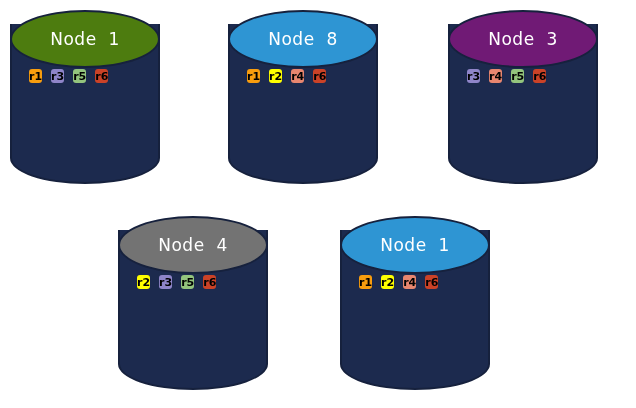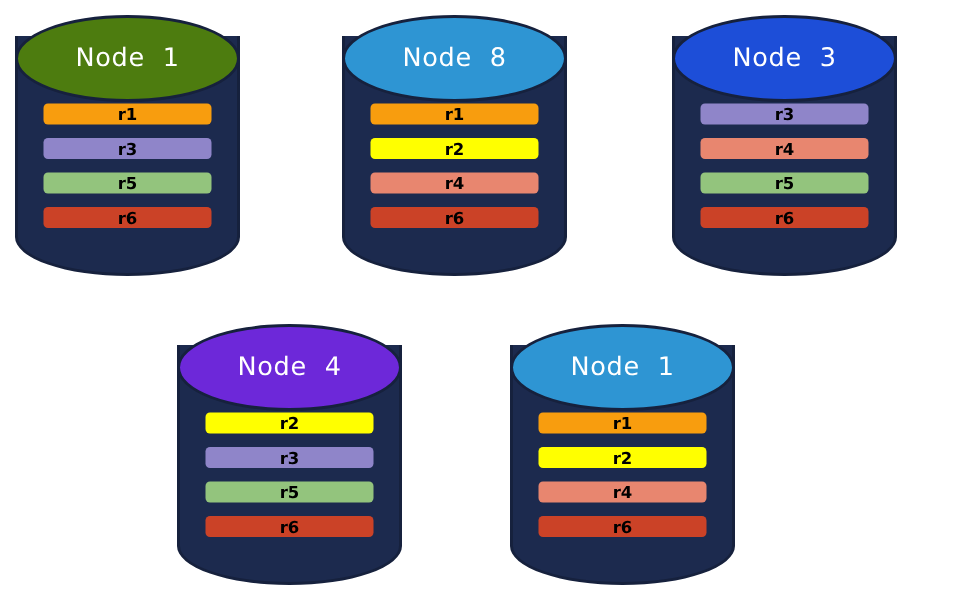--- a/index.html
+++ b/index.html
@@ -79,21 +79,21 @@
     line-height: 1;
   }
 
   
   .replica-stack {
     position: absolute;
     left: 19px;
     top: 63px;
     width: 112px;
     display: flex;
-    flex-direction: column;
+    flex-direction: row;
     gap: 9px;
   }
 
   .replica-bar {
     height: 14px;
     border-radius: 3px;
     display: flex;
     align-items: center;
     justify-content: center;
     box-sizing: border-box;
@@ -148,42 +148,42 @@
           <span class="replica-label" style="color: rgb(0, 0, 0);">r4</span>
         </div>
         <div class="replica-bar" style="background: rgb(203, 66, 39);">
           <span class="replica-label" style="color: rgb(0, 0, 0);">r6</span>
         </div>
       </div>
     </div>
     <div class="node" style="left: 448px; top: 6px;">
       <div class="node-body" style="background: rgb(28, 42, 78); border-color: rgb(22, 33, 61);"></div>
       <div class="node-body-top-cover" style="background: rgb(28, 42, 78); border-color: rgb(22, 33, 61);"></div>
-      <div class="node-cap" style="background: #1d4ed8; border-color: rgb(22, 33, 61);">
+      <div class="node-cap" style="background: #701a75; border-color: rgb(22, 33, 61);">
         <div class="node-title" style="color: rgb(255, 255, 255);">Node  3</div>
       </div>
       <div class="replica-stack">
         <div class="replica-bar" style="background: rgb(143, 133, 201);">
           <span class="replica-label" style="color: rgb(0, 0, 0);">r3</span>
         </div>
         <div class="replica-bar" style="background: rgb(232, 134, 111);">
           <span class="replica-label" style="color: rgb(0, 0, 0);">r4</span>
         </div>
         <div class="replica-bar" style="background: rgb(147, 196, 125);">
           <span class="replica-label" style="color: rgb(0, 0, 0);">r5</span>
         </div>
         <div class="replica-bar" style="background: rgb(203, 66, 39);">
           <span class="replica-label" style="color: rgb(0, 0, 0);">r6</span>
         </div>
       </div>
     </div>
     <div class="node" style="left: 118px; top: 212px;">
       <div class="node-body" style="background: rgb(28, 42, 78); border-color: rgb(22, 33, 61);"></div>
       <div class="node-body-top-cover" style="background: rgb(28, 42, 78); border-color: rgb(22, 33, 61);"></div>
-      <div class="node-cap" style="background: #6d28d9; border-color: rgb(22, 33, 61);">
+      <div class="node-cap" style="background: #737373; border-color: rgb(22, 33, 61);">
         <div class="node-title" style="color: rgb(255, 255, 255);">Node  4</div>
       </div>
       <div class="replica-stack">
         <div class="replica-bar" style="background: rgb(255, 255, 0);">
           <span class="replica-label" style="color: rgb(0, 0, 0);">r2</span>
         </div>
         <div class="replica-bar" style="background: rgb(143, 133, 201);">
           <span class="replica-label" style="color: rgb(0, 0, 0);">r3</span>
         </div>
         <div class="replica-bar" style="background: rgb(147, 196, 125);">

